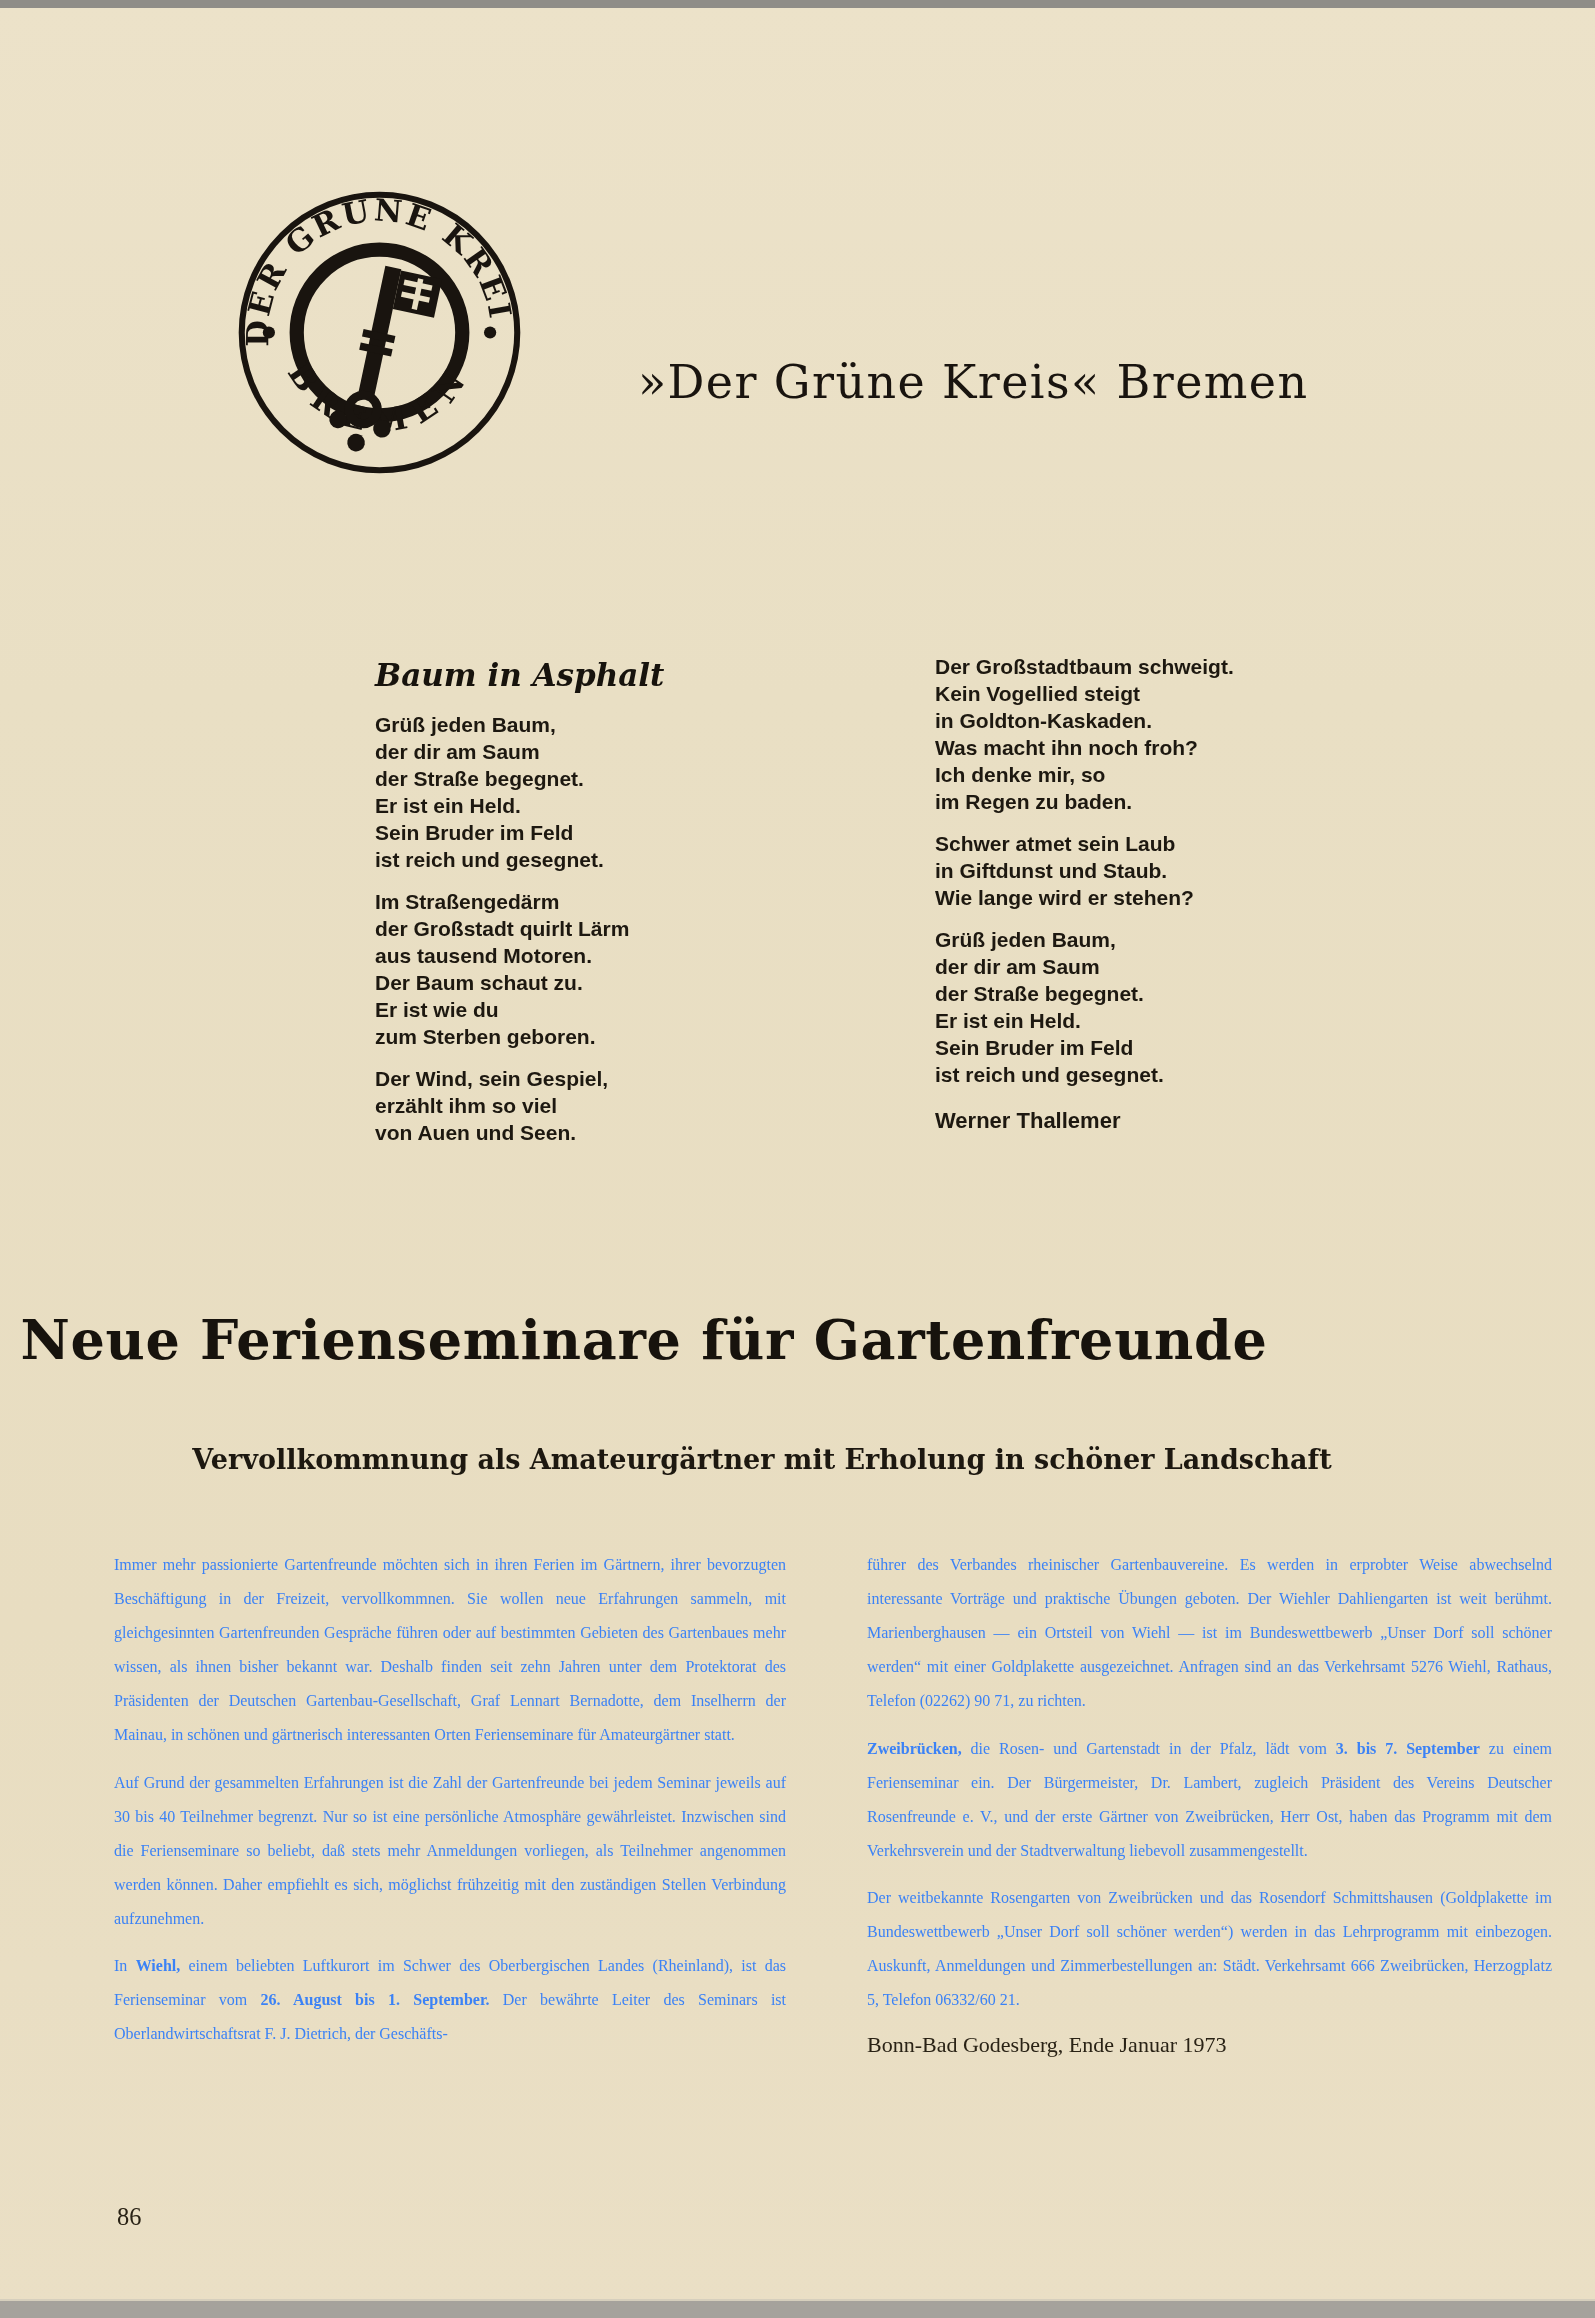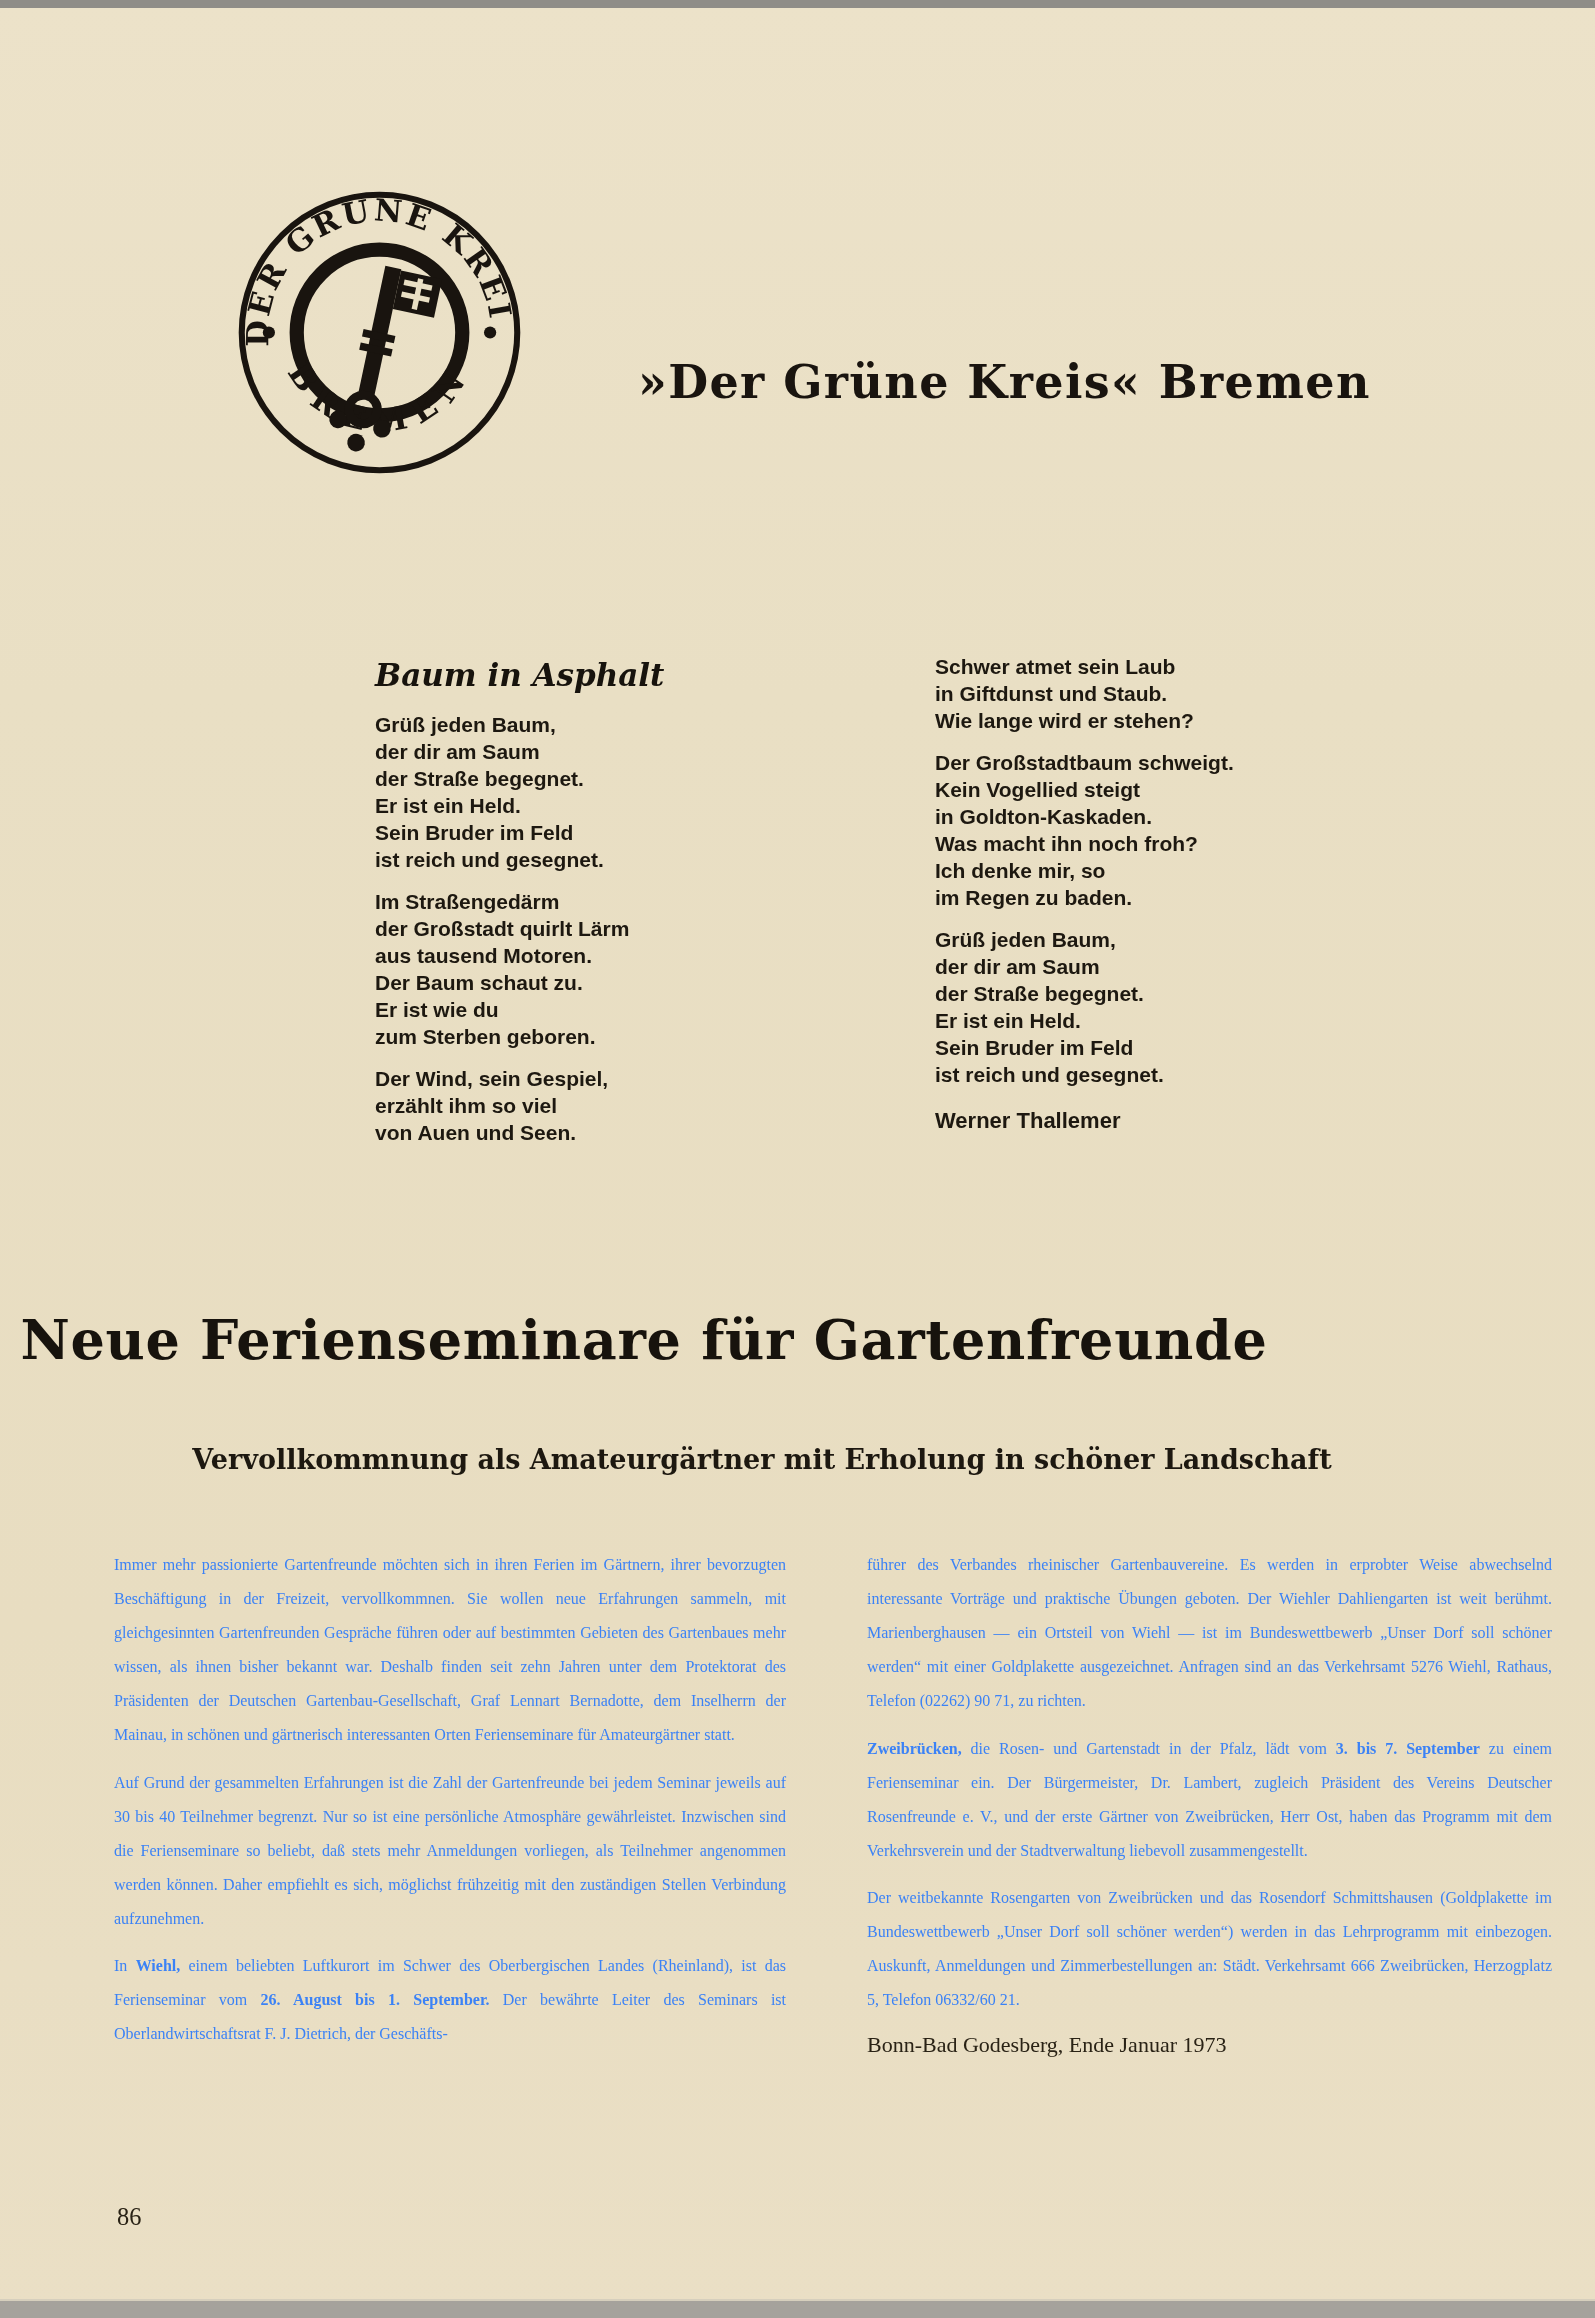--- a/index.html
+++ b/index.html
@@ -10,21 +10,21 @@
   }
   .scan-edge-top{position:absolute;top:0;left:0;width:100%;height:7.5px;background:#8f8d88;}
   .scan-edge-bottom{position:absolute;bottom:0;left:0;width:100%;height:17.6px;background:#a5a29c;border-top:2px solid #d6cfbd;}
 
   .logo{position:absolute;left:237px;top:190px;}
   .ring-text{font-family:"DejaVu Serif",serif;font-weight:700;font-size:45px;letter-spacing:4px;fill:#19140f;}
   .ring-bottom{font-size:47px;letter-spacing:16px;}
 
   .masthead-title{
     position:absolute;left:638px;top:324px;width:848px;
-    font-family:"DejaVu Serif",serif;font-weight:700;font-size:46px;letter-spacing:1.4px;color:#19140f;
+    font-family:"DejaVu Serif",serif;font-weight:400;font-size:46px;letter-spacing:1.4px;color:#19140f;
     white-space:nowrap;
   }
 
   .poem-col-left{position:absolute;left:375px;top:657px;width:475px;}
   .poem-col-right{position:absolute;left:935px;top:653px;width:449px;}
   .poem-title{
     font-family:"DejaVu Serif",serif;font-weight:700;font-size:31px;color:#17130d;
     margin:0 0 17.6px 0;
     font-style:italic;
   }
@@ -123,31 +123,31 @@
         <div class="poem-line">Der Wind, sein Gespiel,</div>
         <div class="poem-line">erzählt ihm so viel</div>
         <div class="poem-line">von Auen und Seen.</div>
       </div>
     </div>
 </div>
 
 <div class="poem-col-right">
   <div>
       <div class="stanza">
-        <div class="poem-line">Schwer atmet sein Laub</div>
-        <div class="poem-line">in Giftdunst und Staub.</div>
-        <div class="poem-line">Wie lange wird er stehen?</div>
-      </div>
-      <div class="stanza">
         <div class="poem-line">Der Großstadtbaum schweigt.</div>
         <div class="poem-line">Kein Vogellied steigt</div>
         <div class="poem-line">in Goldton-Kaskaden.</div>
         <div class="poem-line">Was macht ihn noch froh?</div>
         <div class="poem-line">Ich denke mir, so</div>
         <div class="poem-line">im Regen zu baden.</div>
+      </div>
+      <div class="stanza">
+        <div class="poem-line">Schwer atmet sein Laub</div>
+        <div class="poem-line">in Giftdunst und Staub.</div>
+        <div class="poem-line">Wie lange wird er stehen?</div>
       </div>
       <div class="stanza">
         <div class="poem-line">Grüß jeden Baum,</div>
         <div class="poem-line">der dir am Saum</div>
         <div class="poem-line">der Straße begegnet.</div>
         <div class="poem-line">Er ist ein Held.</div>
         <div class="poem-line">Sein Bruder im Feld</div>
         <div class="poem-line">ist reich und gesegnet.</div>
       </div>
     </div>

